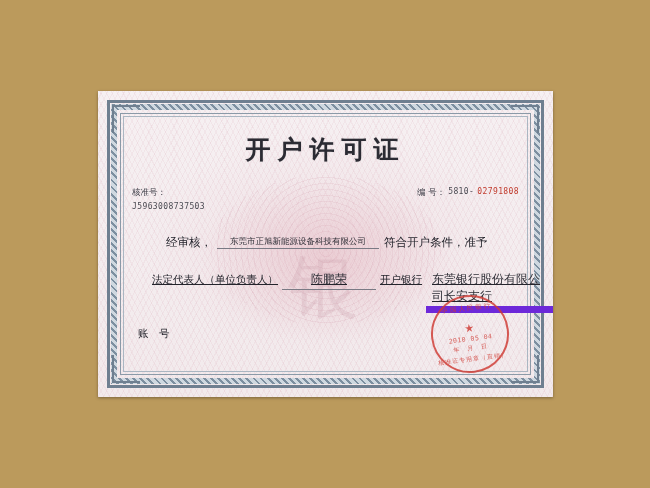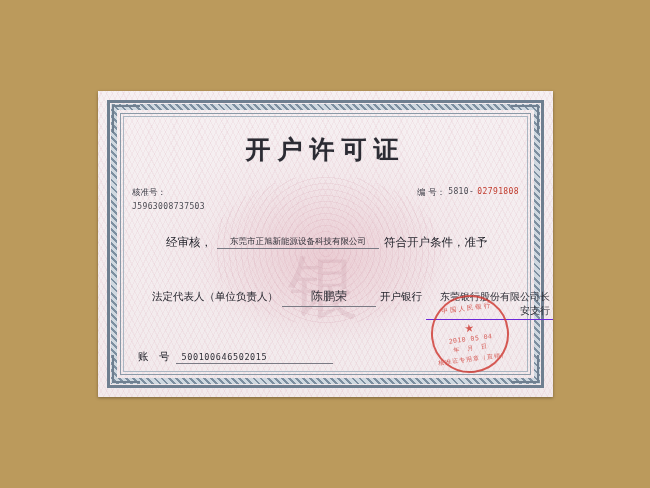--- a/index.html
+++ b/index.html
@@ -169,47 +169,48 @@
   .line-2 {
     margin-top: 14px;
     font-size: 11.5px;
     color: #24242c;
     padding-left: 20px;
     letter-spacing: 1px;
   }
   .line-3 {
     display: flex;
     align-items: baseline;
-    margin-top: 34px;
+    margin-top: 17px;
     font-size: 10.5px;
     color: #24242c;
     padding-left: 20px;
+    text-decoration: underline;
   }
   .fill-sm {
     font-size: 12px;
     color: #2e2e36;
     border-bottom: 1px solid #7a7a84;
     padding: 0 8px 1px 8px;
     margin: 0 4px;
     min-width: 78px;
     text-align: center;
   }
   .fill-md {
-    font-size: 10px;
+    font-size: 12px;
     color: #2e2e36;
-    border-bottom: 1px solid #6d28d9;
+    border-bottom: 7px solid #6d28d9;
     padding: 0 6px 1px 6px;
     margin: 0 4px;
     min-width: 118px;
-    text-align: right;
+    text-align: left;
   }
   .line-4 {
     display: flex;
     align-items: baseline;
-    margin-top: 30px;
+    margin-top: 14px;
     font-size: 10.5px;
     color: #24242c;
     padding-left: 6px;
   }
   .acct-val {
     font-family: "DejaVu Sans Mono", monospace;
     font-size: 8.5px;
     color: #2e2e36;
     border-bottom: 1px solid #7a7a84;
     padding: 0 6px 1px 6px;
@@ -333,21 +334,20 @@
 
       <div class="line-3">
         <span class="lbl">法定代表人（单位负责人）</span>
         <span class="fill-sm">陈鹏荣</span>
         <span class="lbl">开户银行</span>
         <span class="fill-md">东莞银行股份有限公司长安支行</span>
       </div>
 
       <div class="line-4">
         <span class="lbl">账　号</span>
-        <span class="acct-val">500100646502015</span>
       </div>
 
     </div>
 
     <div class="seal">
       <div class="arc-top">中国人民银行</div>
       <div class="star">★</div>
       <div class="seal-date">2010  05  04</div>
       <div class="seal-date-label">年 月 日</div>
       <div class="arc-bottom">核准证专用章（直销）</div>

